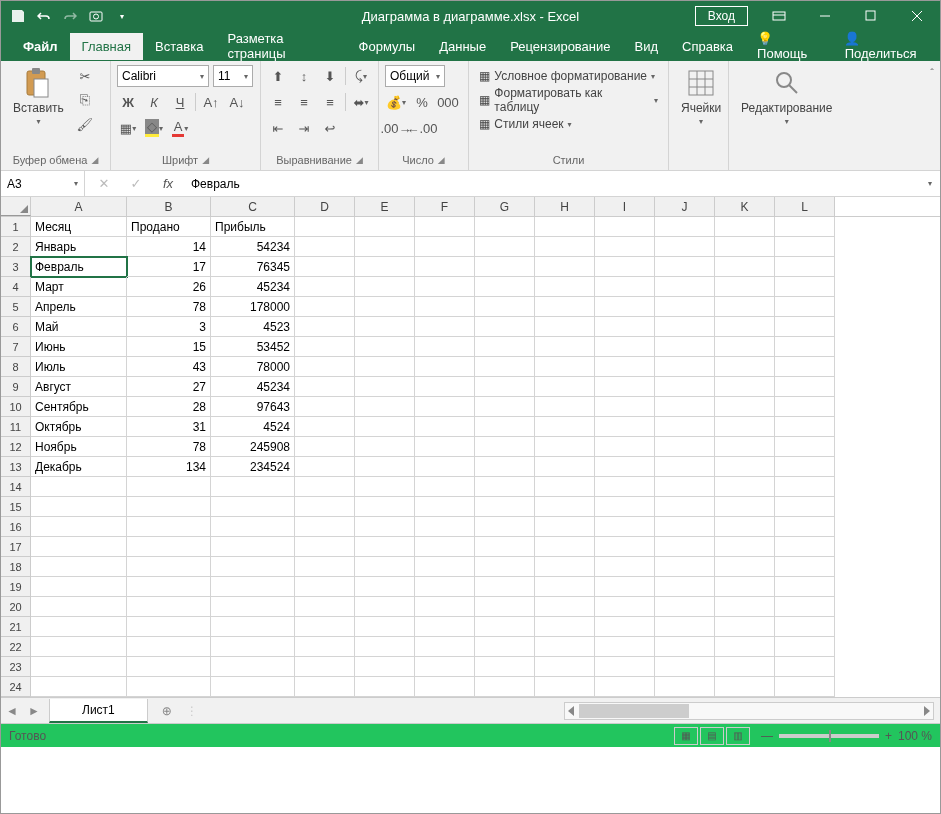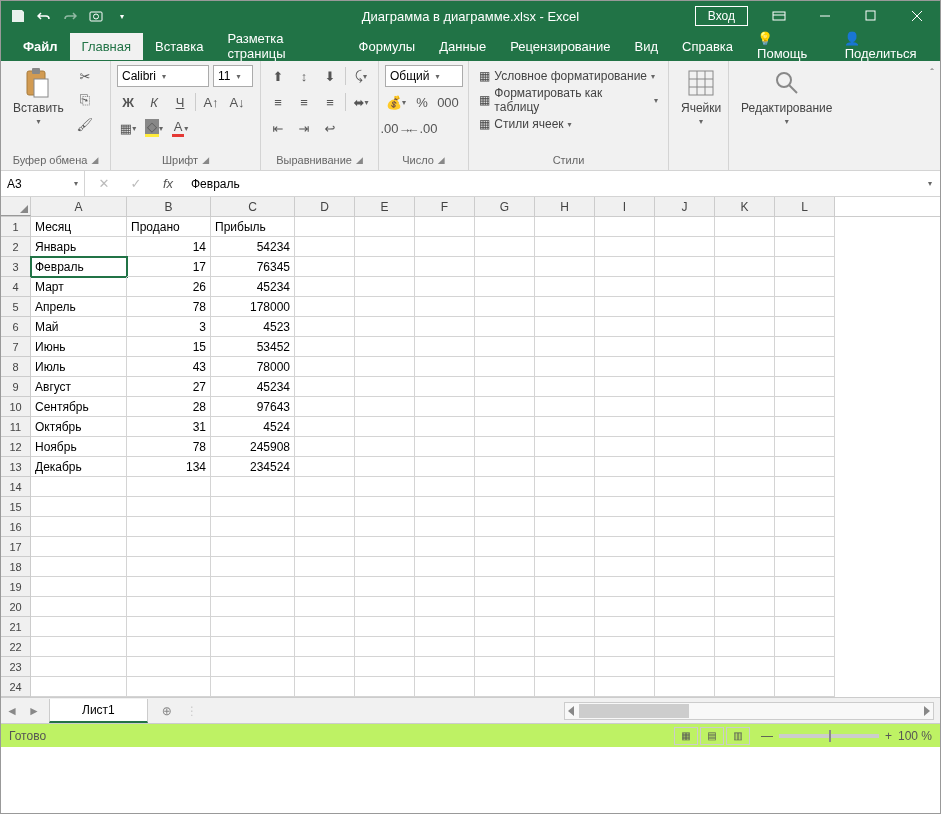--- a/index.html
+++ b/index.html
@@ -19,21 +19,21 @@
 .ribbon{height:110px;background:#f1f1f1;border-bottom:1px solid #d4d4d4;display:flex;position:relative}
 .rgroup{border-right:1px solid #d4d4d4;display:flex;flex-direction:column;padding:4px 6px 2px 6px;position:relative}
 .rgroup-body{flex:1;display:flex;align-items:flex-start;gap:4px}
 .rgroup-label{font-size:11px;color:#666;text-align:center;padding:2px 0;display:flex;justify-content:center;align-items:center;gap:4px}
 .rgroup-label .dlg{font-size:9px;color:#888}
 .bigbtn{display:flex;flex-direction:column;align-items:center;justify-content:center;padding:2px 6px;gap:2px;font-size:12px;color:#444}
 .bigicon{width:32px;height:32px;display:flex;align-items:center;justify-content:center}
 .smcol{display:flex;flex-direction:column;gap:2px}
 .smitem{height:22px;display:flex;align-items:center;padding:0 4px;font-size:12px;color:#444;gap:4px}
 .fontrow{display:flex;gap:4px;align-items:center}
-.fsel{border:1px solid #ababab;background:#fff;height:22px;font-size:12px;padding:0 4px;display:flex;align-items:center;gap:6px}
+.fsel{border:1px solid #ababab;background:#fff;height:22px;font-size:12px;padding:0 4px;display:flex;align-items:center;justify-content:space-between;gap:6px}
 .fw110{width:92px}.fw40{width:40px}
 .dd{font-size:8px;color:#666}
 .iconbtn{width:22px;height:22px;display:flex;align-items:center;justify-content:center;color:#555;font-size:13px}
 .fbar{height:26px;border-bottom:1px solid #d4d4d4;display:flex;align-items:center;background:#fff}
 .namebox{width:84px;border-right:1px solid #d4d4d4;height:100%;display:flex;align-items:center;padding:0 6px;font-size:12px;justify-content:space-between}
 .fxarea{display:flex;align-items:center;gap:10px;padding:0 8px;flex:1}
 .fxinput{flex:1;font-size:12px;padding:2px}
 .grid{position:relative;background:#fff}
 .colheads{display:flex;height:20px;border-bottom:1px solid #ccc}
 .corner{width:30px;border-right:1px solid #ccc;background:#f0f0f0;border-bottom:1px solid #999;position:relative}
@@ -48,21 +48,21 @@
 .selected{outline:2px solid #217346;outline-offset:-1px;background:#fff}
 .sheettabs{height:26px;border-top:1px solid #ccc;display:flex;align-items:center;background:#f1f1f1;font-size:12px}
 .navarr{width:22px;height:22px;display:flex;align-items:center;justify-content:center;color:#888}
 .stab{padding:4px 32px;background:#fff;border:1px solid #ccc;border-bottom:2px solid #217346;border-top:none;margin-left:4px}
 .stadd{width:26px;height:22px;display:flex;align-items:center;justify-content:center;color:#888;margin-left:6px}
 .hscroll{margin-left:auto;width:370px;height:18px;border:1px solid #ccc;background:#f8f8f8;position:relative;margin-right:6px}
 .hscroll-thumb{position:absolute;left:14px;top:1px;height:14px;width:110px;background:#cdcdcd}
 .hscroll::before,.hscroll::after{content:"";position:absolute;top:3px;width:0;height:0;border-top:5px solid transparent;border-bottom:5px solid transparent}
 .hscroll::before{left:3px;border-right:6px solid #888}
 .hscroll::after{right:3px;border-left:6px solid #888}
-.status{height:24px;background:#bef264;border-top:1px solid #ccc;display:flex;align-items:center;font-size:12px;color:#555;padding:0 8px}
+.status{height:24px;background:#22c55e;border-top:1px solid #ccc;display:flex;align-items:center;font-size:12px;color:#555;padding:0 8px}
 .status .sp{flex:1}
 .viewbtn{width:24px;height:18px;border:1px solid #ccc;margin:0 1px;display:flex;align-items:center;justify-content:center;font-size:10px}
 .zoom{display:flex;align-items:center;gap:6px;margin-left:10px}
 .zslider{width:100px;height:4px;background:#ccc;position:relative}
 .zslider::before{content:"";position:absolute;left:50%;top:-4px;width:2px;height:12px;background:#888}
 svg{display:block}
 .collapse{position:absolute;right:6px;top:6px;font-size:11px;color:#666}
 </style>
 </head>
 <body>
@@ -224,21 +224,21 @@
       </div>
     </div>
     <div class="rgroup-label">
         <span>Выравнивание</span>
         <span class="dlg">◢</span>
       </div>
   </div>
 
   <div class="rgroup" style="width:90px">
     <div class="rgroup-body" style="flex-direction:column;gap:4px">
-      <div class="fsel" style="width:78px">
+      <div class="fsel" style="width:60px">
           <span>Общий</span>
           <span class="dd">▾</span>
         </div>
       <div class="fontrow">
         <div class="iconbtn">💰<span class="dd">▾</span></div>
         <div class="iconbtn">%</div>
         <div class="iconbtn">000</div>
       </div>
       <div class="fontrow">
         <div class="iconbtn">.00→</div>

